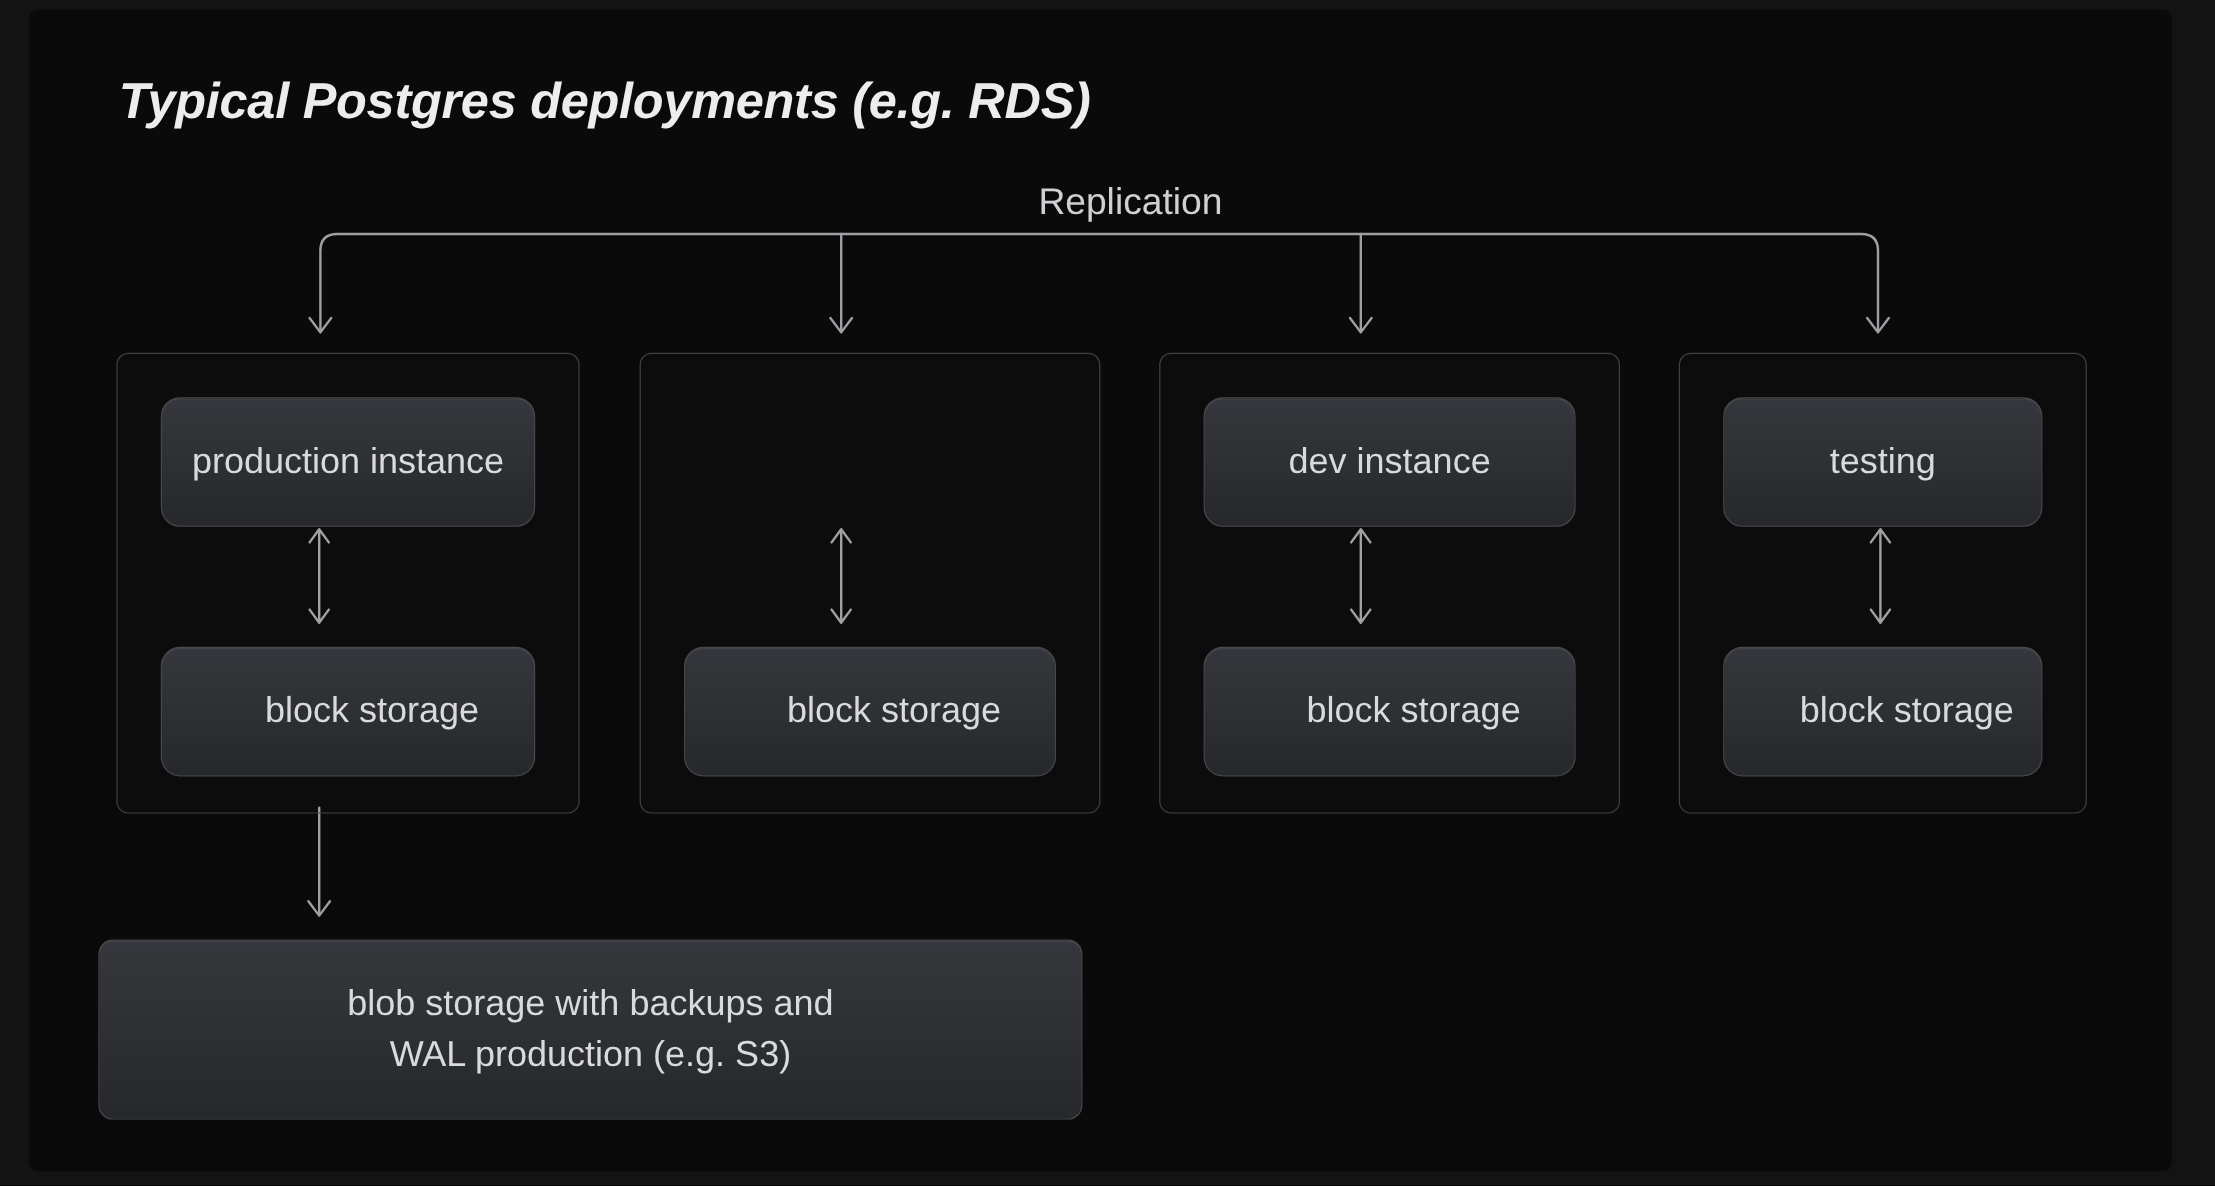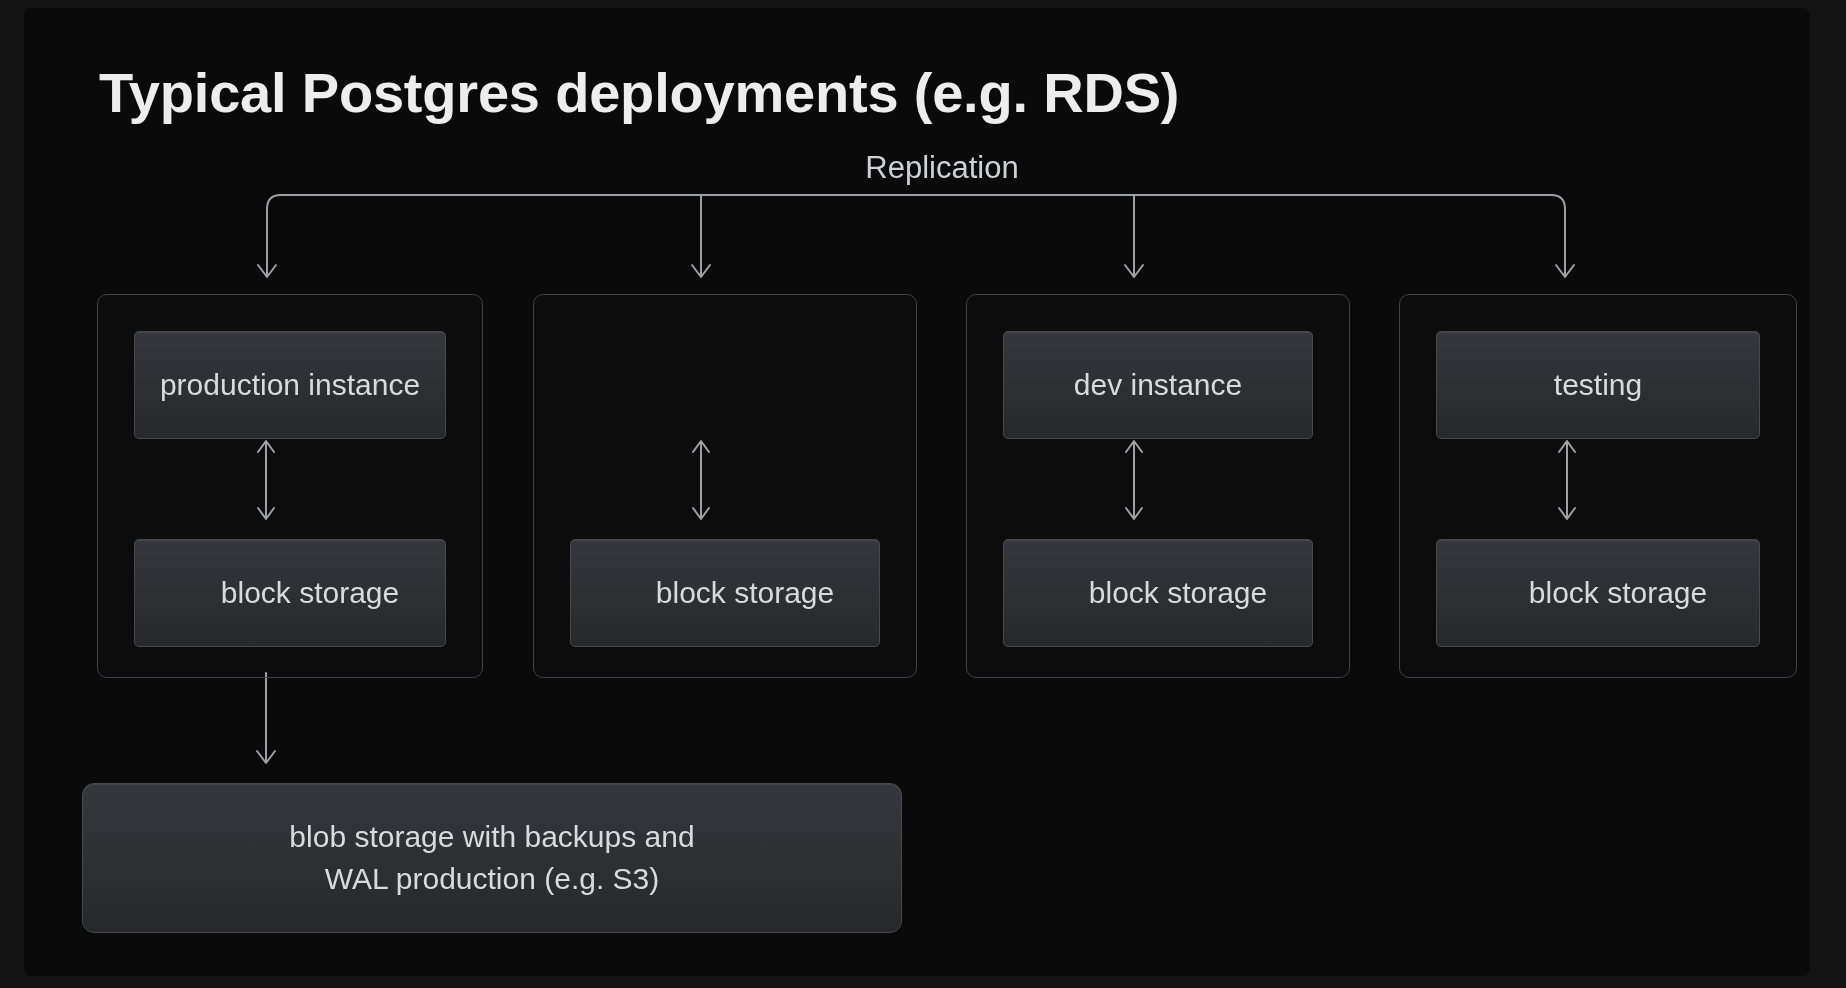--- a/index.html
+++ b/index.html
@@ -20,41 +20,41 @@
   .stage{
     position:relative;width:1846px;height:988px;
     background:var(--bg-outer);overflow:hidden;
   }
   .canvas{
     position:absolute;left:24px;top:8px;width:1786px;height:968px;
     background:var(--bg-canvas);border-radius:8px;
   }
   .title{
     position:absolute;left:75px;top:52px;
-    font-size:56px;font-weight:600;letter-spacing:-0.2px;
-    color:var(--title-text);white-space:nowrap;
+    font-size:42px;font-weight:600;letter-spacing:-0.2px;
+    color:var(--title-text);white-space:nowrap;font-style:italic;
   }
   .replication-label{
     position:absolute;left:918px;top:142px;transform:translateX(-50%);
     font-size:31px;font-weight:400;color:var(--replication-text);white-space:nowrap;text-align:right;
   }
   svg.wires{position:absolute;left:0;top:0;pointer-events:none;}
   svg.wires path{fill:none;stroke:var(--connector);stroke-width:2;stroke-linecap:round;stroke-linejoin:round;}
   .group{
     position:absolute;top:286px;height:384px;
     border:1px solid var(--group-border);border-radius:10px;
     background:rgba(255,255,255,0.012);
   }
   .g1{left:73px;width:386px;}
   .g2{left:509px;width:384px;}
   .g3{left:942px;width:384px;}
-  .g4{left:1375px;width:398px;}
+  .g4{left:1375px;width:340px;}
   .node{
     position:absolute;left:36px;right:36px;height:108px;
-    border:1px solid var(--node-border);border-radius:5px;
+    border:1px solid var(--node-border);border-radius:16px;
     background:linear-gradient(180deg,var(--node-fill-top) 0%,var(--node-fill-bottom) 100%);
     box-shadow:inset 0 1px 0 rgba(255,255,255,0.07);
     display:flex;align-items:center;justify-content:center;
     font-size:30px;color:var(--label-text);white-space:nowrap;
   }
   .node-instance{top:36px;}
   .node-storage{top:244px;padding-left:40px;}
   .blob-node{
     position:absolute;left:58px;top:775px;width:820px;height:150px;
     border:1px solid var(--node-border);border-radius:12px;

